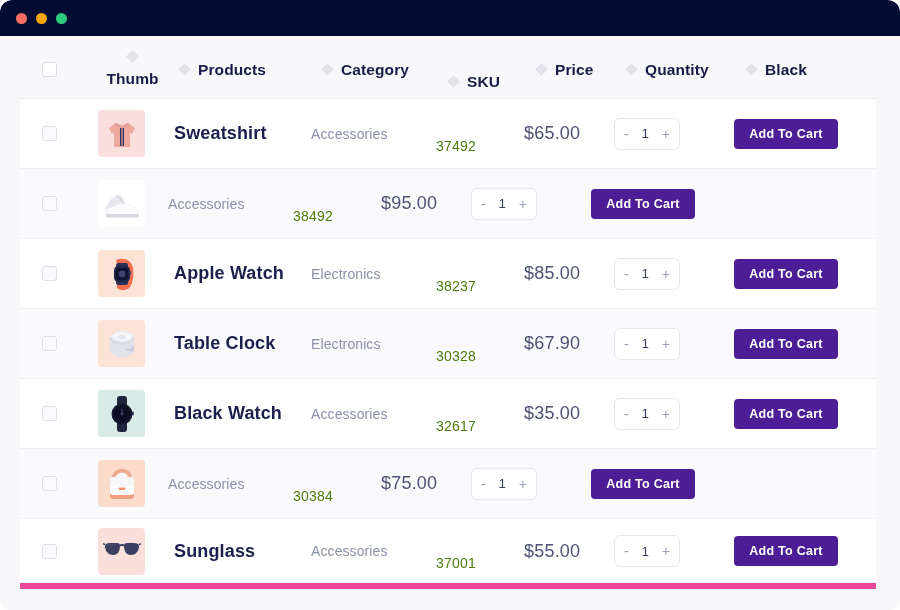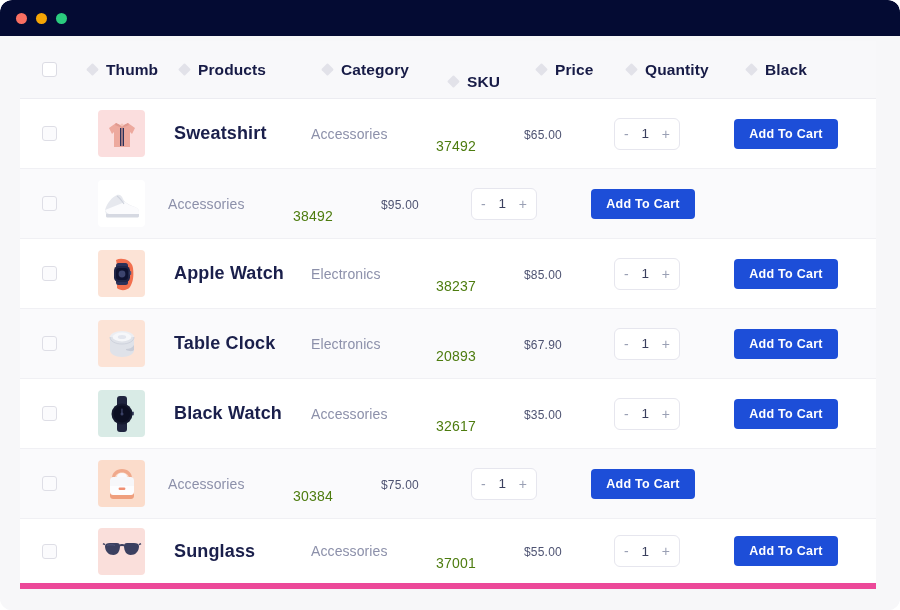--- a/index.html
+++ b/index.html
@@ -81,21 +81,21 @@
   
   .c-check { width: 58px; display: flex; justify-content: center; flex: none; }
   .c-thumb { width: 89px; flex: none; }
   .c-prod  { width: 143px; flex: none; }
   .c-cat   { width: 126px; flex: none; }
   .c-sku   { width: 88px; flex: none; margin-top: 24px; }
   .c-price { width: 90px; flex: none; }
   .c-qty   { width: 120px; flex: none; }
   .c-act   { width: 130px; flex: none; }
 
-  .thead .c-thumb { margin-left: 10px; }
+  .thead .c-thumb { margin-left: 10px; flex-direction: column; }
   .thead .c-prod  { margin-left: 3px; text-align: right; }
   .thead .c-cat   { margin-left: 0px; }
 
   
   .tr {
     display: flex;
     align-items: center;
     height: 70px;
     background: #ffffff;
     border-bottom: 1px solid #f0f0f4;
@@ -134,21 +134,21 @@
     color: #8c90aa;
     letter-spacing: 0.1px;
     margin-left: 1px;
   }
   .sku {
     font-size: 14px;
     color: #4d7c0f;
     letter-spacing: 0.2px;
   }
   .price {
-    font-size: 12px;
+    font-size: 18px;
     color: #4e5372;
     letter-spacing: 0.2px;
     margin-top: 44px;
   }
 
   
   .stepper {
     width: 66px; height: 32px;
     border: 1px solid #e6e6ee;
     border-radius: 6px;
@@ -165,21 +165,21 @@
     user-select: none;
   }
   .step-val {
     font-size: 13.5px;
     color: #3b405e;
   }
 
   
   .btn-cart {
     width: 104px; height: 30px;
-    background: #1d4ed8;
+    background: #4c1d95;
     color: #ffffff;
     border: none;
     border-radius: 4px;
     font-family: "Liberation Sans", sans-serif;
     font-size: 12.5px;
     font-weight: 700;
     letter-spacing: 0.25px;
     cursor: pointer;
   }
 </style>
@@ -389,21 +389,21 @@
 
     <div class="c-prod">
       <span class="prod-name">Table Clock</span>
     </div>
 
     <div class="c-cat">
       <span class="cat">Electronics</span>
     </div>
 
     <div class="c-sku">
-      <span class="sku">20893</span>
+      <span class="sku">30328</span>
     </div>
 
     <div class="c-price">
       <span class="price">$67.90</span>
     </div>
 
     <div class="c-qty">
       <div class="stepper">
         <span class="step-btn">-</span>
         <span class="step-val">1</span>

